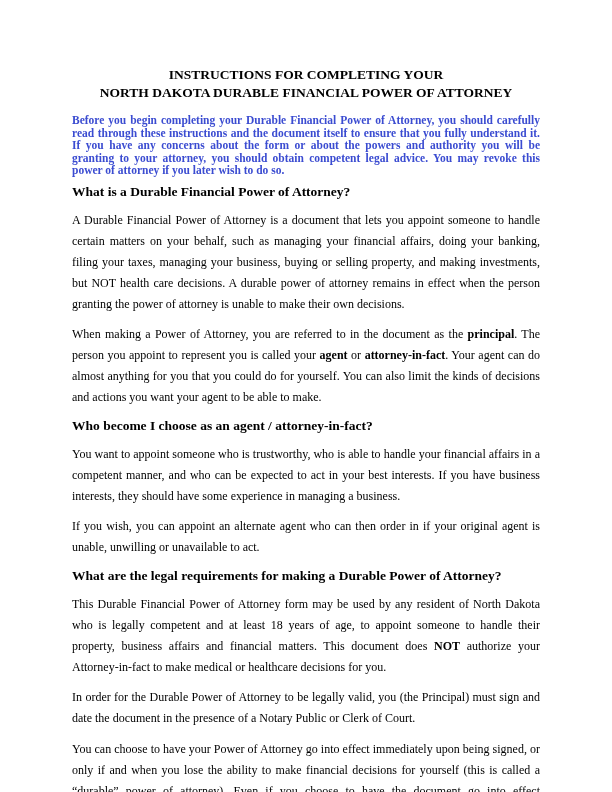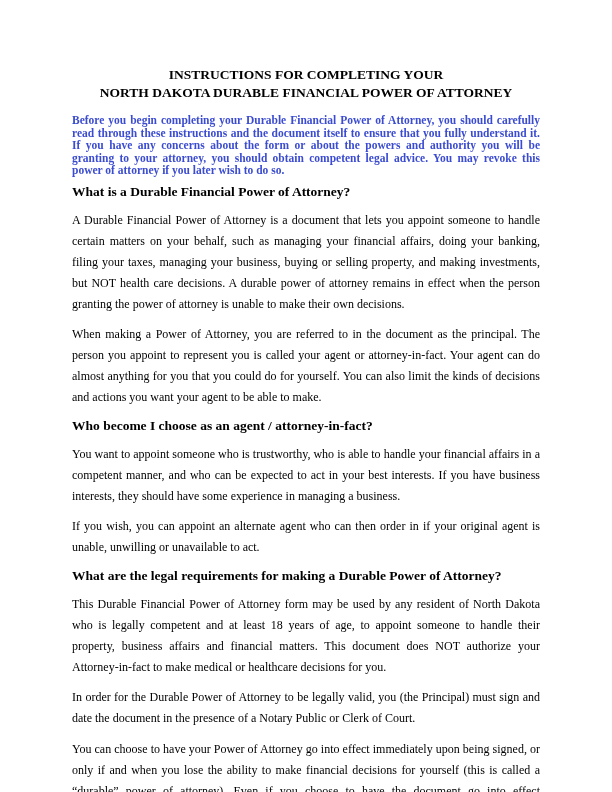--- a/index.html
+++ b/index.html
@@ -37,21 +37,21 @@
     font-weight: bold;
     line-height: 16px;
     margin: 0 0 10px 0;
   }
   p.body {
     font-size: 12px;
     line-height: 21px;
     text-align: justify;
     margin: 0 0 9.5px 0;
   }
-  .b { font-weight: normal; }
+  .b { font-weight: bold; }
 </style>
 </head>
 <body>
 
 <div class="page">
 
   <div class="doc-title">
     <div>INSTRUCTIONS FOR COMPLETING YOUR</div>
     <div>NORTH DAKOTA DURABLE FINANCIAL POWER OF ATTORNEY</div>
   </div>

